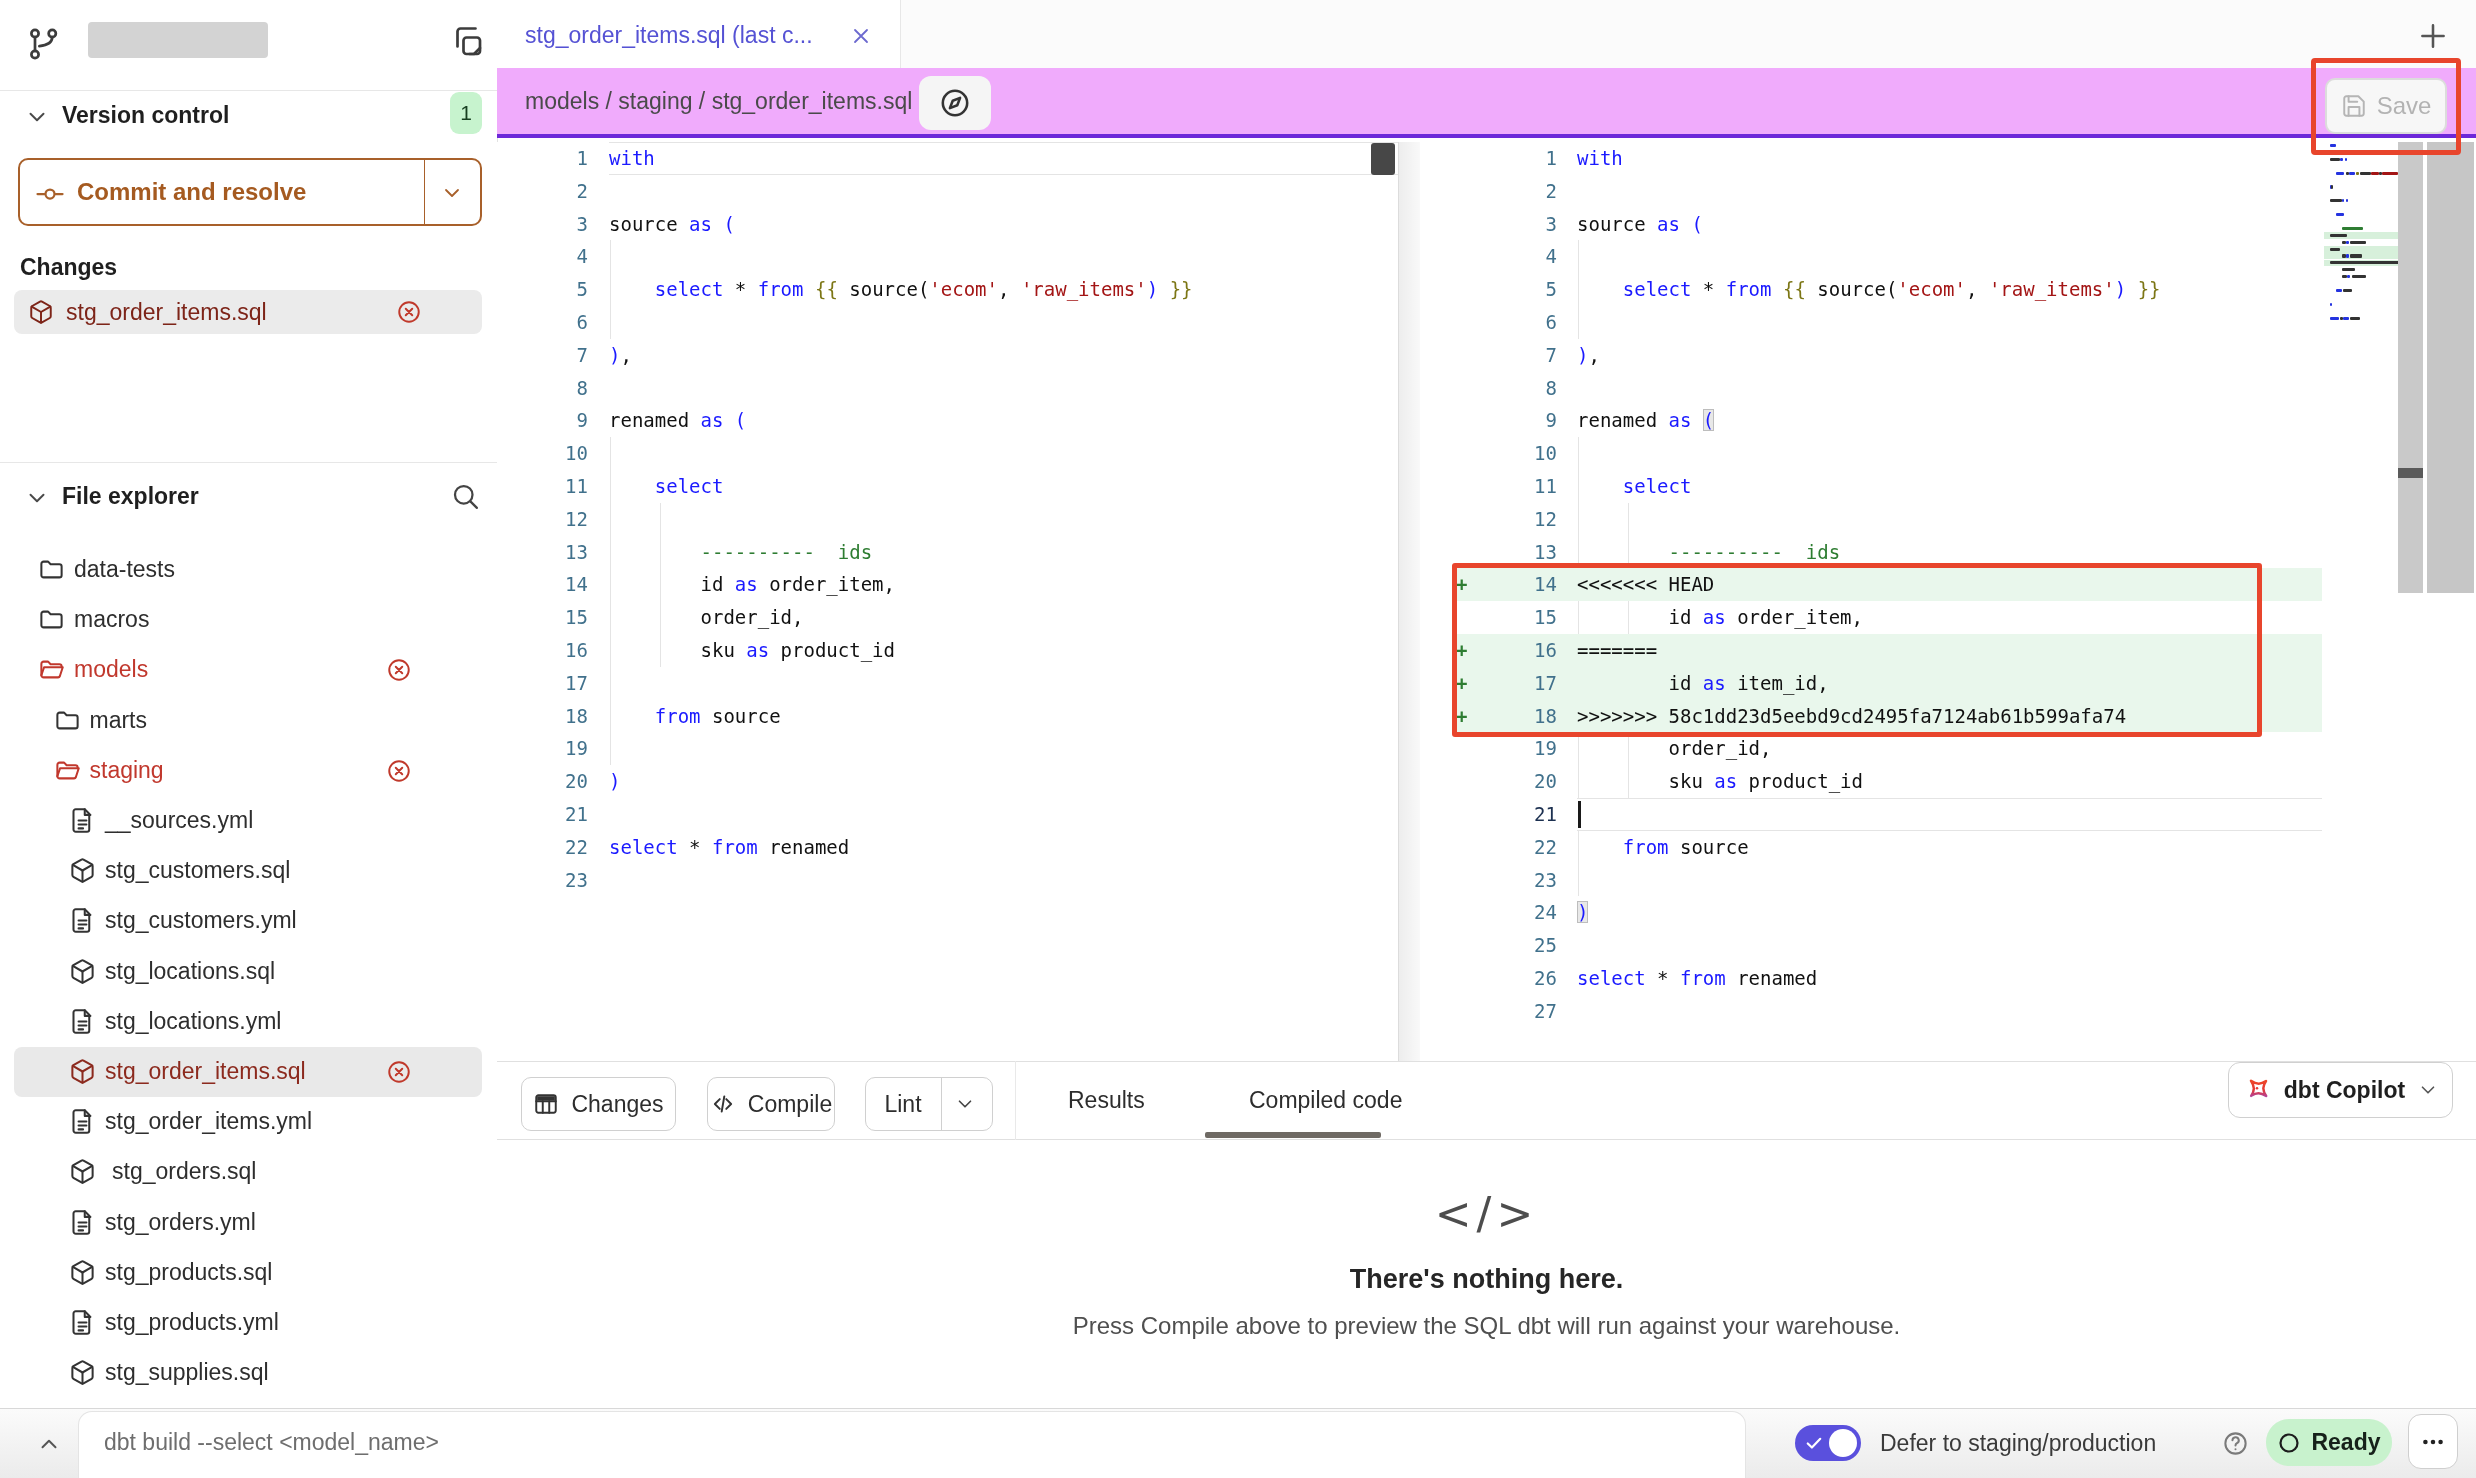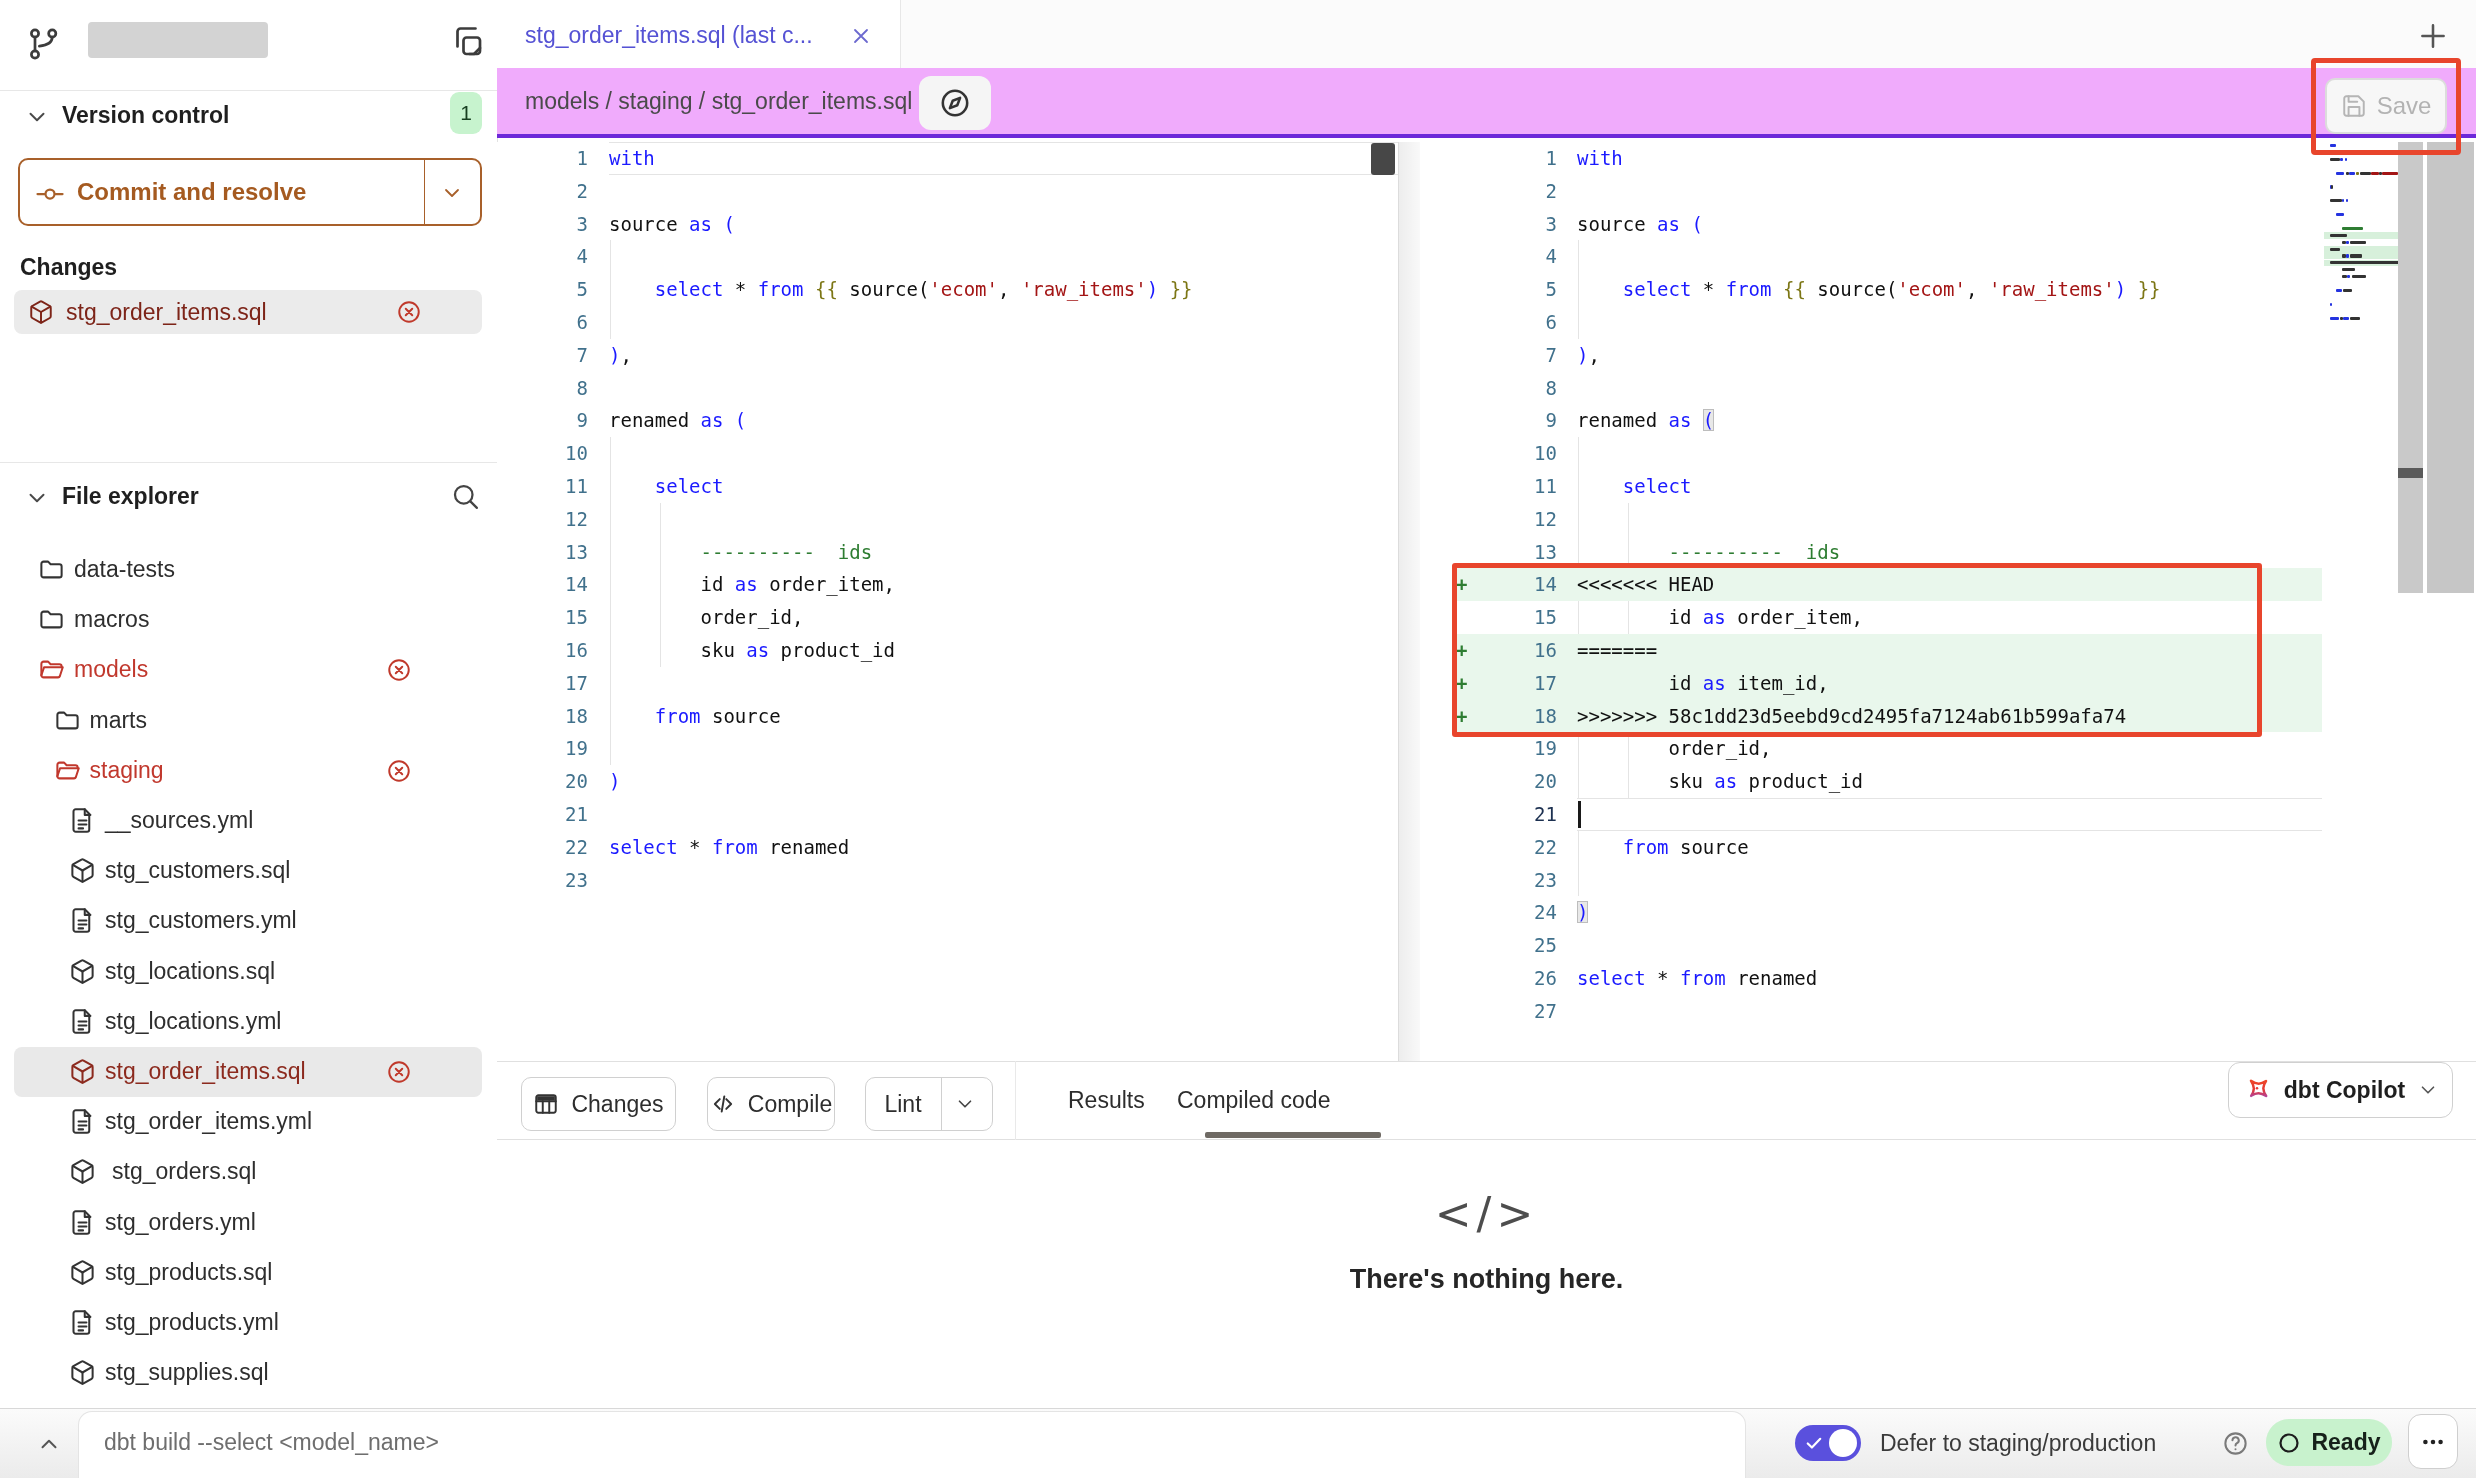--- a/index.html
+++ b/index.html
@@ -109,21 +109,21 @@
   .tool-btn .bico{width:26px;height:26px;color:#333;}
   #preview-btn{left:24px;width:155px;}
   #compile-btn{left:210px;width:128px;}
   #lint-btn{left:368px;width:128px;padding:0;}
   #lint-label{position:absolute;left:0;top:0;width:74px;height:100%;display:flex;align-items:center;justify-content:center;}
   #lint-divider{position:absolute;left:75px;top:0;width:1px;height:100%;background:#d0d0d0;}
   #lint-caret{position:absolute;left:88px;top:15px;width:22px;height:22px;color:#444;}
   #panel-divider{left:1015px;top:1061px;width:1px;height:79px;background:#e9e9e9;}
   .panel-tab{position:absolute;top:1087px;font-size:23px;color:#2d2d2d;cursor:pointer;}
   #tab-results{left:1068px;}
-  #tab-compiled{left:1177px;}
+  #tab-compiled{left:1249px;}
   #compiled-underline{left:1205px;top:1132px;width:176px;height:6px;background:#6f6a64;border-radius:2px;}
   #copilot-btn{left:2228px;top:1062px;width:225px;height:56px;border:1.5px solid #d0d0d0;border-radius:12px;background:#fff;
                box-sizing:border-box;display:flex;align-items:center;justify-content:center;gap:12px;}
   #copilot-icon{width:30px;height:30px;}
   #copilot-label{font-size:23px;font-weight:600;color:#1f1f1f;}
   #copilot-caret{width:22px;height:22px;color:#555;}
 
   
   #results-panel{left:497px;top:1140px;width:1979px;height:268px;background:#fff;}
   #empty-icon{left:0;top:48px;width:1979px;text-align:center;font-family:"DejaVu Sans",sans-serif;
@@ -818,20 +818,21 @@
     <span id="copilot-caret" class="icn">
         <svg viewBox="0 0 24 24" fill="none" stroke="currentColor" stroke-width="1.8" stroke-linecap="round" stroke-linejoin="round">
           <path d="M6 9l6 6 6-6"></path>
         </svg>
       </span>
   </div>
 
   <div id="results-panel" class="abs">
     <div id="empty-icon" class="abs">&lt;/&gt;</div>
     <div id="empty-title" class="abs">There's nothing here.</div>
+    <div id="empty-subtitle" class="abs">Press Compile above to preview the SQL dbt will run against your warehouse.</div>
   </div>
 
   <div id="statusbar" class="abs">
     <div id="cmd-panel" class="abs"></div>
     <span id="statusbar-caret" class="abs icn">
         <svg viewBox="0 0 24 24" fill="none" stroke="currentColor" stroke-width="1.8" stroke-linecap="round" stroke-linejoin="round">
           <path d="M6 15l6-6 6 6"></path>
         </svg>
       </span>
     <div id="cmd-text" class="abs">dbt build --select &lt;model_name&gt;</div>

